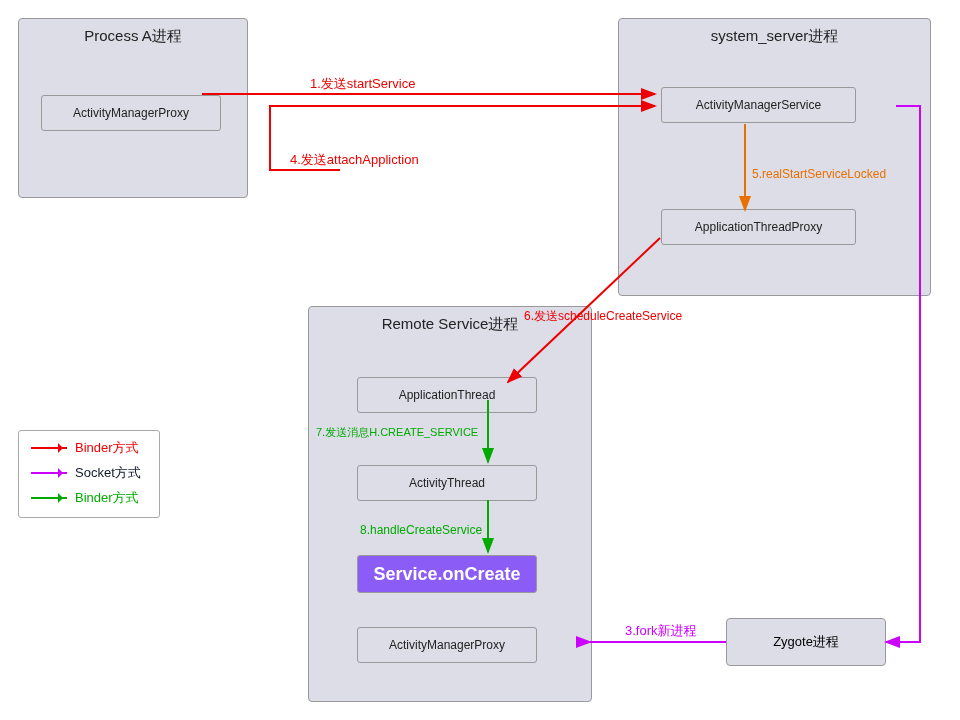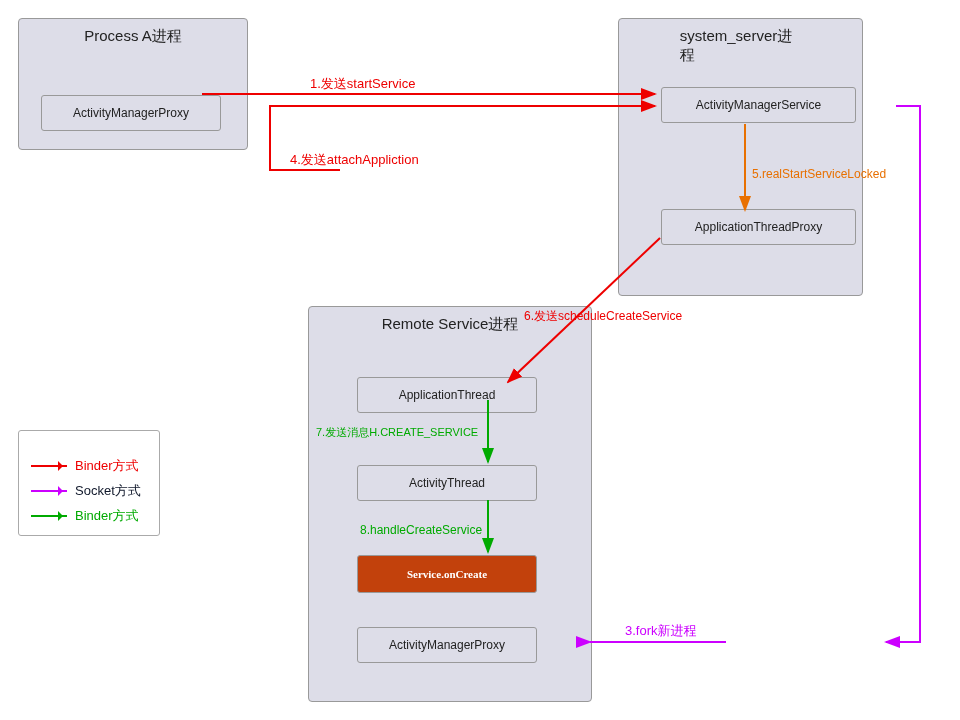--- a/index.html
+++ b/index.html
@@ -36,34 +36,33 @@
       background: #dddde8;
       border-radius: 3px;
       display: flex;
       align-items: center;
       justify-content: center;
       font-size: 12px;
       color: #222;
       text-align: center;
     }
     .component-box.dark {
-      background: #c2410c;
+      background: #8b5cf6;
       color: #fff;
       font-weight: bold;
-      font-size: 11px;
-      font-family: Liberation Serif, serif;
+      font-size: 18px;
     }
     
     .legend {
       position: absolute;
       left: 18px;
       top: 430px;
       border: 1.5px solid #aaa;
       background: #fff;
-      padding: 26px 18px 10px 12px;
+      padding: 8px 18px 10px 12px;
       border-radius: 3px;
     }
     .legend-item {
       display: flex;
       align-items: center;
       margin-bottom: 7px;
       font-size: 13px;
     }
     .legend-item:last-child { margin-bottom: 0; }
     .legend-arrow {
@@ -94,39 +93,42 @@
       width: 960px;
       height: 720px;
       pointer-events: none;
     }
   </style>
 </head>
 <body>
 
 <div class="diagram-container">
 
-  <div class="process-box" style="left:18px;top:18px;width:230px;height:132px;">
+  <div class="process-box" style="left:18px;top:18px;width:230px;height:180px;">
     <div class="process-label" style="top:8px;left:50%;transform:translateX(-50%)">Process A进程</div>
     <div class="component-box" style="left:22px;top:76px;width:180px;height:36px;">ActivityManagerProxy</div>
   </div>
 
-  <div class="process-box" style="left:618px;top:18px;width:245px;height:278px;">
+  <div class="process-box" style="left:618px;top:18px;width:313px;height:278px;">
     <div class="process-label" style="top:8px;left:50%;transform:translateX(-50%)">system_server进程</div>
     <div class="component-box" style="left:42px;top:68px;width:195px;height:36px;">ActivityManagerService</div>
     <div class="component-box" style="left:42px;top:190px;width:195px;height:36px;">ApplicationThreadProxy</div>
   </div>
 
   <div class="process-box" style="left:308px;top:306px;width:284px;height:396px;">
     <div class="process-label" style="top:8px;left:50%;transform:translateX(-50%)">Remote Service进程</div>
     <div class="component-box" style="left:48px;top:58px;width:180px;height:36px;margin-top:12px;">ApplicationThread</div>
     <div class="component-box" style="left:48px;top:158px;width:180px;height:36px;">ActivityThread</div>
     <div class="component-box dark" style="left:48px;top:248px;width:180px;height:38px;">Service.onCreate</div>
     <div class="component-box" style="left:48px;top:320px;width:180px;height:36px;">ActivityManagerProxy</div>
   </div>
 
+  <div class="process-box" style="left:726px;top:618px;width:160px;height:48px;display:flex;align-items:center;justify-content:center;">
+    <span>Zygote进程</span>
+  </div>
 
   <div class="legend">
     <div class="legend-item">
       <span class="legend-arrow red"></span>
       <span style="color:#e00;">Binder方式</span>
     </div>
     <div class="legend-item">
       <span class="legend-arrow magenta"></span>
       <span style="color:#0f172a;">Socket方式</span>
     </div>

